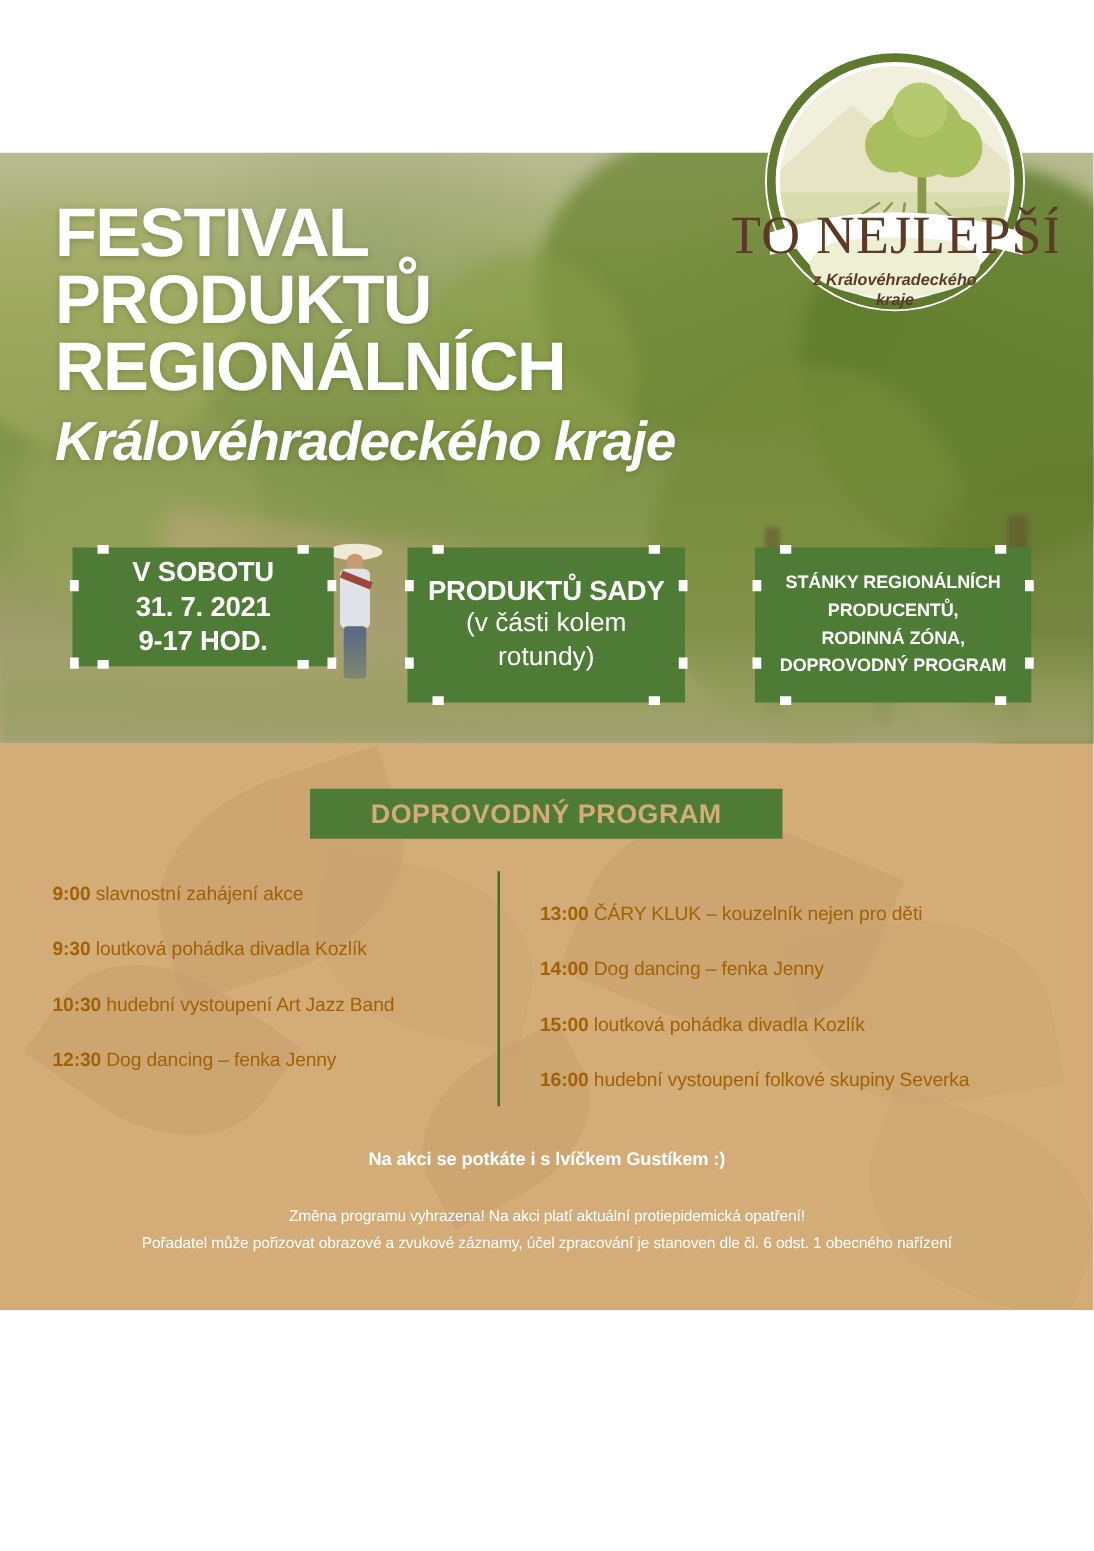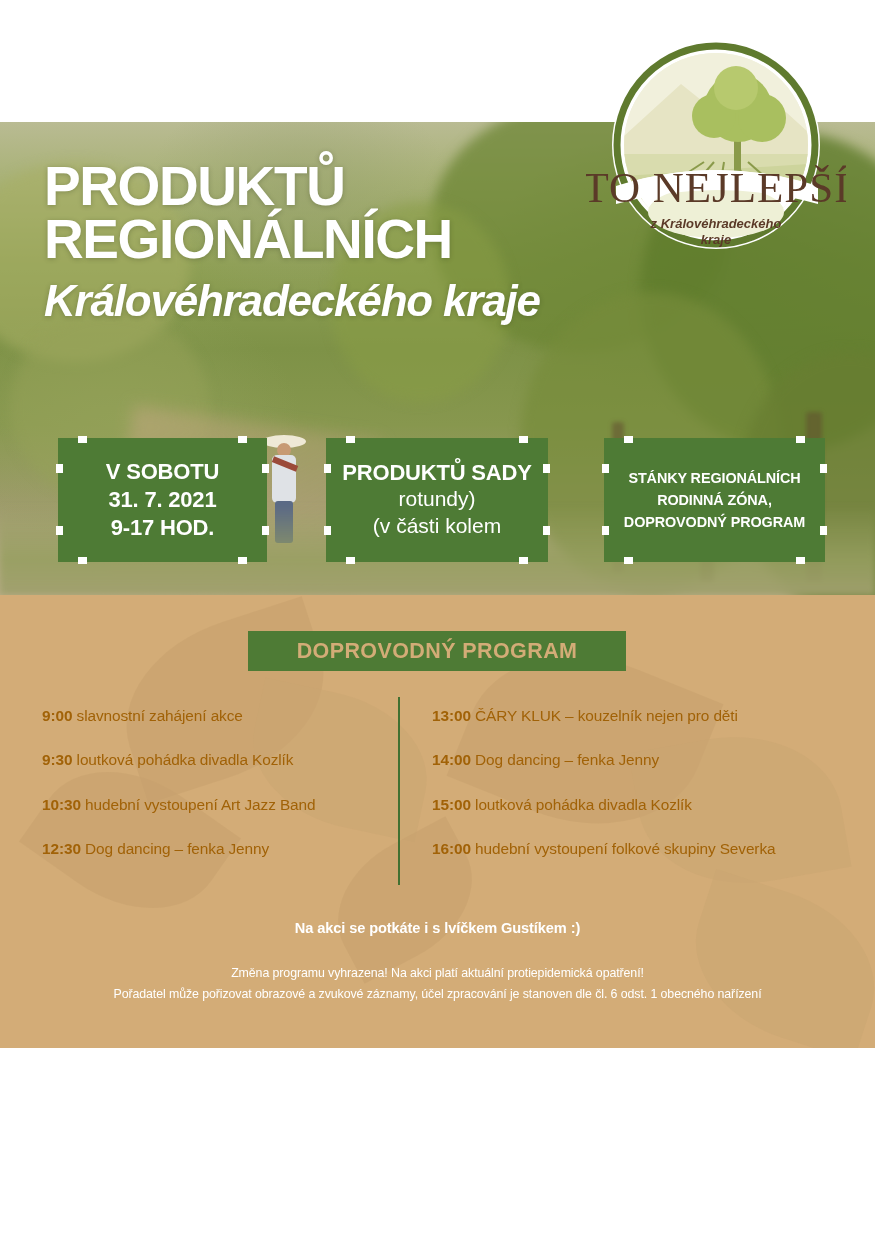--- a/index.html
+++ b/index.html
@@ -69,21 +69,21 @@
   .gbox{
     position:absolute;background:#4e7b35;color:#fff;
     display:flex;align-items:center;justify-content:center;text-align:center;
     box-sizing:border-box;
   }
   .gbox .inner{padding:0 10px;width:100%;}
   
   .notch{position:absolute;background:#ffffff;width:7px;height:9px;}
   .notch-top{position:absolute;background:#ffffff;height:7px;width:9px;}
 
-  .box1{left:58px;top:0;width:209px;height:124px;}
+  .box1{left:58px;top:0;width:209px;height:95px;}
   .box1 .l1{font-size:22px;font-weight:bold;line-height:1.27;letter-spacing:-0.2px;}
   .box2{left:326px;top:0;width:222px;height:124px;}
   .box2 .l1{font-size:22px;font-weight:bold;line-height:1.2;letter-spacing:-0.2px;}
   .box2 .l2{font-size:21px;font-weight:400;line-height:1.28;}
   .box3{left:604px;top:0;width:221px;height:124px;}
   .box3 .l1{font-size:14.4px;font-weight:bold;line-height:1.55;letter-spacing:-0.1px;}
 
   
   .tan{
     position:absolute;left:0;top:595px;width:875px;height:453px;background:#d3ac77;z-index:2;overflow:hidden;
@@ -94,21 +94,21 @@
   .prog-head{
     position:absolute;left:248px;top:631px;width:378px;height:40px;background:#4e7b35;z-index:5;
     display:flex;align-items:center;justify-content:center;
   }
   .prog-head span{color:#d3ac77;font-weight:bold;font-size:21.5px;letter-spacing:0.4px;}
 
   .divider{position:absolute;left:398px;top:697px;width:2px;height:188px;background:#417031;z-index:5;}
 
   .col{position:absolute;z-index:5;}
   .colL{left:42px;top:707px;width:350px;}
-  .colR{left:432px;top:707px;width:420px;}
+  .colR{left:432px;top:723px;width:420px;}
   .prow{margin-bottom:26px;color:#a16207;font-size:15.4px;line-height:1.2;letter-spacing:-0.1px;white-space:nowrap;}
   .prow b{font-weight:bold;}
   .prow .desc{font-weight:400;}
 
   .meet{
     position:absolute;left:0;top:920px;width:875px;text-align:center;z-index:5;
     color:#ffffff;font-weight:bold;font-size:14.6px;letter-spacing:-0.1px;
   }
   .disclaimer{
     position:absolute;left:0;top:963px;width:875px;text-align:center;z-index:5;
@@ -189,20 +189,21 @@
       </g>
       <ellipse cx="130" cy="176" rx="68" ry="26" fill="#eef0d6"></ellipse>
       <path d="M30 150 Q130 118 232 150 L232 168 Q130 140 30 168 Z" fill="#ffffff"></path>
       <text x="130" y="166" text-anchor="middle" fill="#5b3a28" font-family="Liberation Serif, serif" font-size="43" letter-spacing="1">TO NEJLEPŠÍ</text>
       <text x="130" y="192" text-anchor="middle" fill="#5b3a28" font-family="Liberation Sans, sans-serif" font-size="13" font-weight="bold" font-style="italic">z Královéhradeckého</text>
       <text x="130" y="208" text-anchor="middle" fill="#5b3a28" font-family="Liberation Sans, sans-serif" font-size="13" font-weight="bold" font-style="italic">kraje</text>
     </svg>
   </div>
 
   <div class="title-wrap">
+    <div class="title-line">FESTIVAL</div>
     <div class="title-line">PRODUKTŮ</div>
     <div class="title-line">REGIONÁLNÍCH</div>
     <div class="subtitle">Královéhradeckého kraje</div>
   </div>
 
   <div class="boxes">
 
     <div class="gbox box1">
       <span class="notch" style="left:-2px;top:26px;"></span>
       <span class="notch" style="left:-2px;top:88px;"></span>
@@ -223,36 +224,37 @@
       <span class="notch" style="left:-2px;top:26px;"></span>
       <span class="notch" style="left:-2px;top:88px;"></span>
       <span class="notch" style="right:-2px;top:26px;"></span>
       <span class="notch" style="right:-2px;top:88px;"></span>
       <span class="notch-top" style="left:20px;top:-2px;"></span>
       <span class="notch-top" style="right:20px;top:-2px;"></span>
       <span class="notch-top" style="left:20px;bottom:-2px;"></span>
       <span class="notch-top" style="right:20px;bottom:-2px;"></span>
       <div class="inner">
         <div class="l1">PRODUKTŮ SADY</div>
+        <div class="l2">(v části kolem</div>
         <div class="l2">rotundy)</div>
-        <div class="l2">(v části kolem</div>
       </div>
     </div>
 
     <div class="gbox box3">
       <span class="notch" style="left:-2px;top:26px;"></span>
       <span class="notch" style="left:-2px;top:88px;"></span>
       <span class="notch" style="right:-2px;top:26px;"></span>
       <span class="notch" style="right:-2px;top:88px;"></span>
       <span class="notch-top" style="left:20px;top:-2px;"></span>
       <span class="notch-top" style="right:20px;top:-2px;"></span>
       <span class="notch-top" style="left:20px;bottom:-2px;"></span>
       <span class="notch-top" style="right:20px;bottom:-2px;"></span>
       <div class="inner">
         <div class="l1">STÁNKY REGIONÁLNÍCH</div>
+        <div class="l1">PRODUCENTŮ,</div>
         <div class="l1">RODINNÁ ZÓNA,</div>
         <div class="l1">DOPROVODNÝ PROGRAM</div>
       </div>
     </div>
   </div>
 
   <div class="prog-head">
     <span>DOPROVODNÝ PROGRAM</span>
   </div>
   <div class="divider"></div>

